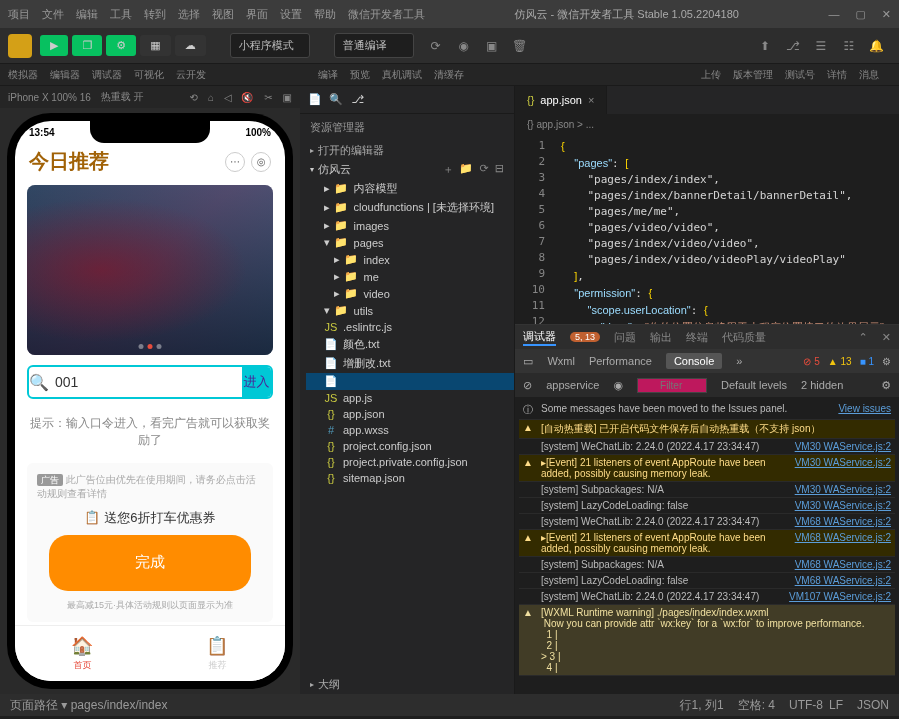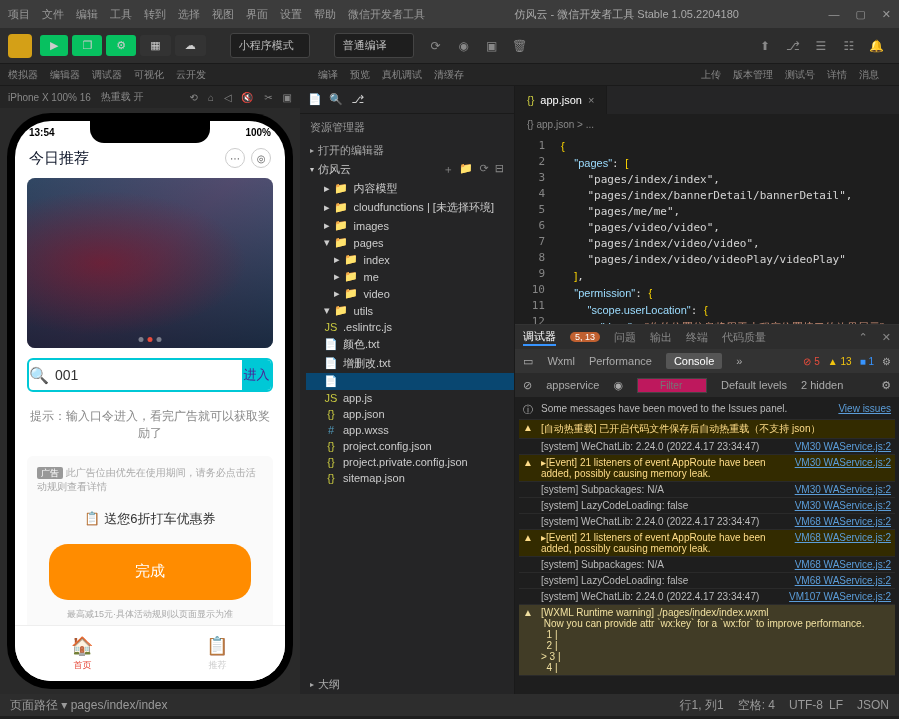--- a/index.html
+++ b/index.html
@@ -21,36 +21,36 @@
 .toolbar2 .lbl{margin-right:12px}
 .mainrow{display:flex;height:608px}
 .simcol{width:300px;background:#2a2a2a;display:flex;flex-direction:column}
 .simhdr{height:22px;background:#252525;display:flex;align-items:center;padding:0 8px;font-size:10px;color:#888;gap:10px}
 .simhdr .ic{cursor:pointer}
 .phone{flex:1;display:flex;align-items:center;justify-content:center;padding:10px}
 .device{width:270px;height:560px;background:#fff;border-radius:36px;position:relative;overflow:hidden;box-shadow:0 0 0 8px #000}
 .notch{position:absolute;top:0;left:50%;transform:translateX(-50%);width:120px;height:22px;background:#000;border-radius:0 0 14px 14px;z-index:5}
 .statusbar{padding:6px 14px 0;display:flex;justify-content:space-between;font-size:10px;color:#000;font-weight:600}
 .apphdr{padding:10px 14px;display:flex;align-items:center;justify-content:space-between}
-.apphdr .title{font-size:15px;font-weight:400;color:#0f172a}
+.apphdr .title{font-size:20px;font-weight:700;color:#a16207}
 .apphdr .capsule{display:flex;gap:6px}
 .caps-btn{width:20px;height:20px;border:1px solid #ccc;border-radius:50%;display:flex;align-items:center;justify-content:center;font-size:10px;color:#555}
 .banner{margin:0 12px;height:170px;border-radius:8px;background:linear-gradient(135deg,#1a2940 0%,#4a3050 50%,#2a4560 100%);position:relative;overflow:hidden}
 .banner::after{content:"";position:absolute;inset:0;background:radial-gradient(ellipse at 30% 50%,rgba(139,20,40,0.6),transparent 60%),linear-gradient(180deg,rgba(100,140,180,0.3),rgba(20,30,50,0.7))}
 .dots{position:absolute;bottom:6px;left:50%;transform:translateX(-50%);display:flex;gap:4px;z-index:2}
 .dot{width:5px;height:5px;background:rgba(255,255,255,0.4);border-radius:50%}
 .dot.active{background:#e74c3c}
 .searchrow{margin:10px 12px;display:flex;border:2px solid #00c8d6;border-radius:6px;overflow:hidden;height:34px}
 .searchrow .sico{width:34px;display:flex;align-items:center;justify-content:center;color:#00c8d6;font-size:16px}
 .searchrow input{flex:1;border:none;outline:none;font-size:14px;color:#333;padding:0 6px}
 .searchrow .enterbtn{width:50px;background:#00c8d6;color:#4c1d95;display:flex;align-items:center;justify-content:center;font-size:13px}
 .hint{padding:6px 12px;font-size:12px;color:#888;text-align:center;line-height:1.4}
 .adbox{margin:8px 12px;padding:10px;background:#fafafa;border-radius:6px;font-size:10px;color:#aaa}
 .adtag{background:#999;color:#fff;padding:1px 4px;border-radius:2px;font-size:9px}
-.coupon{text-align:center;margin:16px 0;font-size:13px;color:#333}
+.coupon{text-align:center;margin:8px 0;font-size:13px;color:#333}
 .donebtn{margin:8px 12px;height:56px;background:#ff8c00;color:#fff;border-radius:19px;display:flex;align-items:center;justify-content:center;font-size:15px}
 .tabbar{position:absolute;bottom:0;left:0;right:0;height:56px;background:#fff;border-top:1px solid #eee;display:flex}
 .tabitem{flex:1;display:flex;flex-direction:column;align-items:center;justify-content:center;gap:2px;font-size:9px}
 .tabitem.active{color:#e74c3c}
 .tabitem .ticon{font-size:18px}
 .explorer{width:215px;background:#252526;border-right:1px solid #1a1a1a;display:flex;flex-direction:column;font-size:11px}
 .exphdr{height:28px;display:flex;align-items:center;padding:0 8px;gap:8px;border-bottom:1px solid #1a1a1a}
 .exptitle{padding:6px 10px;color:#999;font-size:11px}
 .expsec{padding:2px 10px;color:#aaa;cursor:pointer;display:flex;align-items:center;gap:4px}
 .expsec .chev{font-size:8px}

